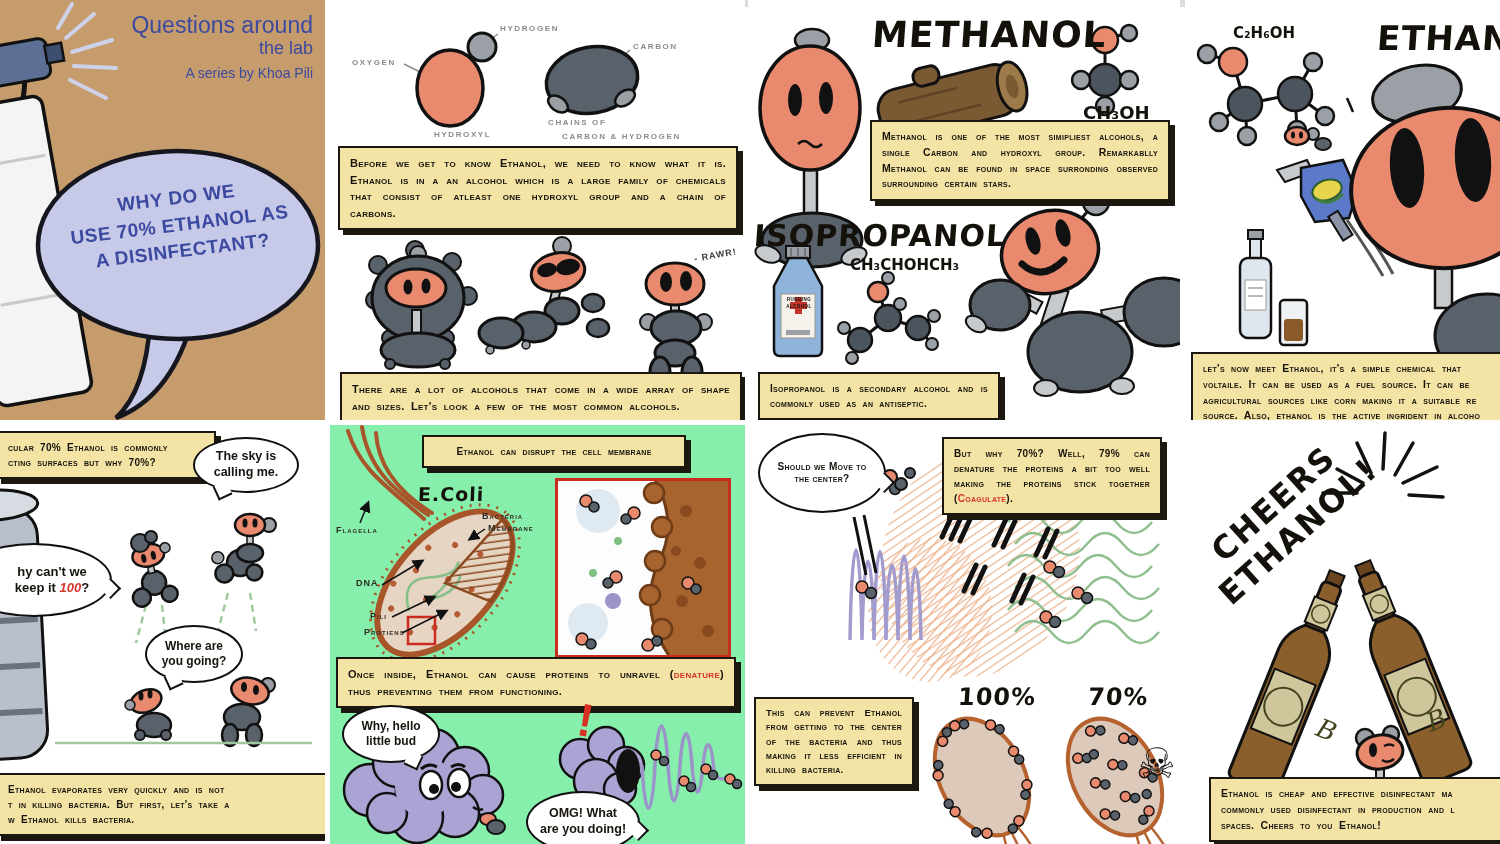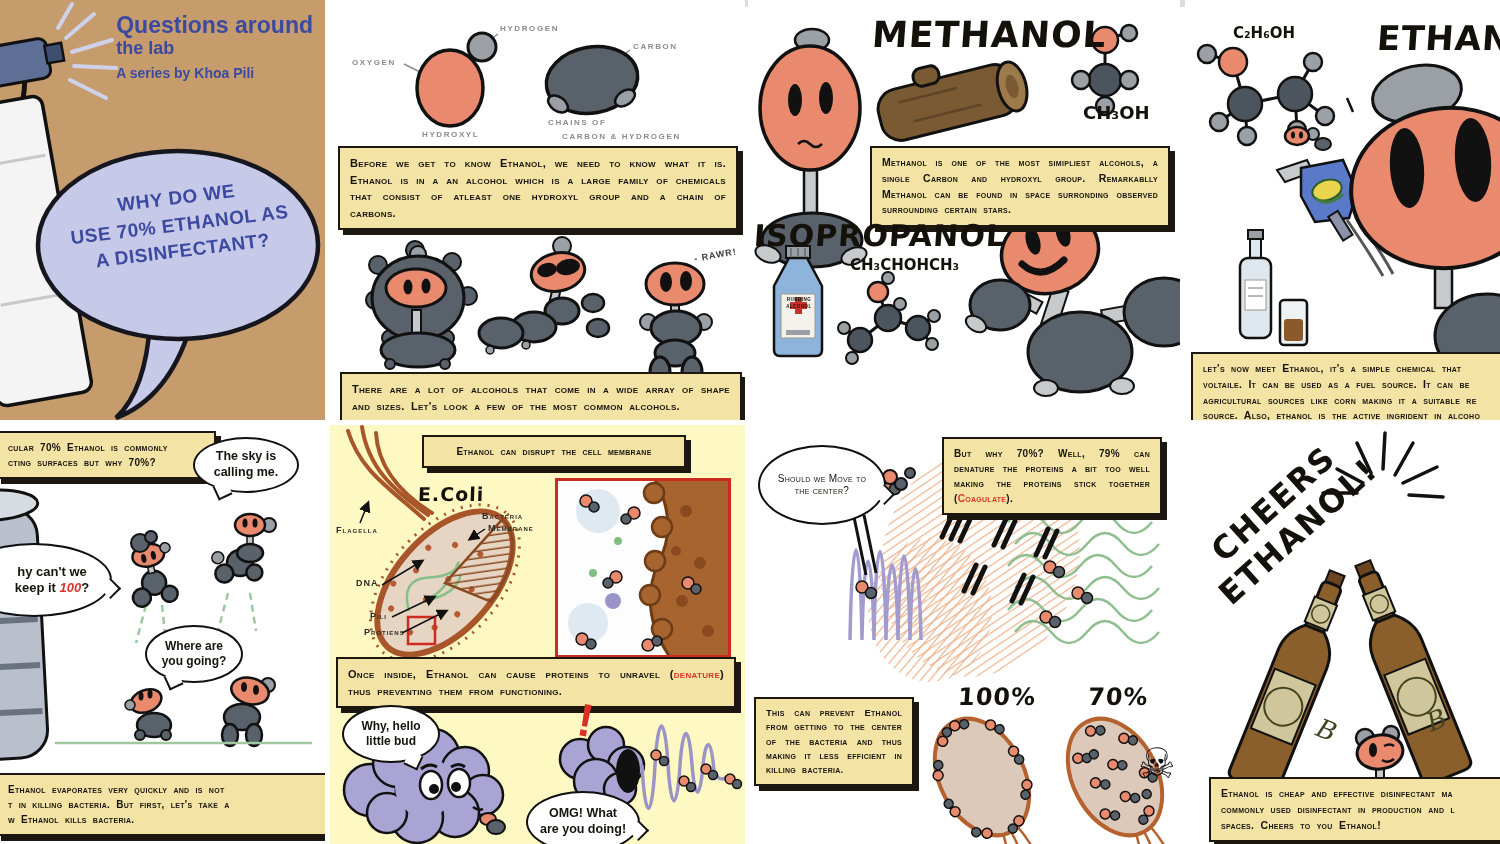--- a/index.html
+++ b/index.html
@@ -55,21 +55,21 @@
       <rect x="-60" y="100" width="96" height="300" rx="10" fill="#f4f4f4" stroke="#111" stroke-width="3.5"></rect>
       <line x1="-40" y1="160" x2="30" y2="160" stroke="#c9c9c9" stroke-width="3"></line>
       <line x1="-40" y1="300" x2="30" y2="300" stroke="#c9c9c9" stroke-width="3"></line>
     </g>
 
     <g>
       <path d="M150,322 Q146,390 116,418 Q168,398 190,328 Z" fill="#c7c9e8" stroke="#16161f" stroke-width="4.5"></path>
       <ellipse cx="178" cy="245" rx="140" ry="94" fill="#c7c9e8" stroke="#16161f" stroke-width="4.5"></ellipse>
     </g>
   </svg>
-  <div class="abs" style="right:12px;top:12px;color:#3b4aa0;font-weight:700">
+  <div class="abs" style="right:12px;top:12px;text-align:right;color:#3b4aa0;font-weight:400">
     <div style="font-size:23px;line-height:1.15">Questions around</div>
     <div style="font-size:18px;line-height:1.15">the lab</div>
     <div style="font-size:14px;margin-top:6px">A series by Khoa Pili</div>
   </div>
   <div class="abs" style="left:52px;top:185px;width:255px;transform:rotate(-7deg);text-align:center;
        color:#3b4aa0;font-weight:800;font-size:19px;line-height:1.4;letter-spacing:.5px">
     <div>WHY DO WE</div>
     <div>USE 70% ETHANOL AS</div>
     <div>A DISINFECTANT?</div>
   </div>
@@ -136,21 +136,21 @@
       <circle cx="318" cy="322" r="8" fill="#9aa0a5" stroke="#111" stroke-width="2"></circle>
       <circle cx="374" cy="322" r="8" fill="#9aa0a5" stroke="#111" stroke-width="2"></circle>
       <ellipse cx="346" cy="328" rx="25" ry="17" fill="#59616a" stroke="#111" stroke-width="3"></ellipse>
       <ellipse cx="345" cy="353" rx="20" ry="13" fill="#59616a" stroke="#111" stroke-width="3"></ellipse>
       <ellipse cx="330" cy="372" rx="10" ry="15" fill="#59616a" stroke="#111" stroke-width="3"></ellipse>
       <ellipse cx="362" cy="372" rx="10" ry="15" fill="#59616a" stroke="#111" stroke-width="3"></ellipse>
     </g>
   </svg>
   <div class="handlabel" style="left:170px;top:24px">HYDROGEN</div>
   <div class="handlabel" style="left:22px;top:58px">OXYGEN</div>
-  <div class="handlabel" style="left:92px;top:130px">HYDROXYL</div>
+  <div class="handlabel" style="left:104px;top:130px">HYDROXYL</div>
   <div class="handlabel" style="left:303px;top:42px">CARBON</div>
   <div class="handlabel" style="left:218px;top:118px">CHAINS OF</div>
   <div class="handlabel" style="left:232px;top:132px">CARBON &amp; HYDROGEN</div>
   <div class="abs" style="left:364px;top:250px;transform:rotate(-10deg);font-size:9px;font-weight:bold;color:#3a3a3a;letter-spacing:1px">- RAWR!</div>
   <div class="caption" style="left:8px;top:146px;width:376px">Before we get to know Ethanol, we need to know what it is. Ethanol is in a an alcohol which is a large family of chemicals that consist of atleast one hydroxyl group and a chain of carbons.</div>
   <div class="caption" style="left:10px;top:372px;width:378px">There are a lot of alcohols that come in a wide array of shape and sizes. Let's look a few of the most common alcohols.</div>
 </div>
 
 <div class="panel" style="left:750px;top:0;width:430px;height:420px;background:#fff">
   <svg class="art" viewBox="0 0 430 420">
@@ -239,27 +239,28 @@
       <ellipse cx="250" cy="305" rx="30" ry="25" fill="#59616a" stroke="#111" stroke-width="3"></ellipse>
       <ellipse cx="330" cy="352" rx="52" ry="40" fill="#59616a" stroke="#111" stroke-width="3"></ellipse>
       <ellipse cx="414" cy="312" rx="40" ry="34" fill="#59616a" stroke="#111" stroke-width="3"></ellipse>
       <ellipse cx="226" cy="324" rx="11" ry="7" fill="#c6cacd" stroke="#111" stroke-width="2" transform="rotate(30 226 324)"></ellipse>
       <ellipse cx="296" cy="388" rx="12" ry="8" fill="#c6cacd" stroke="#111" stroke-width="2"></ellipse>
       <ellipse cx="372" cy="386" rx="12" ry="8" fill="#c6cacd" stroke="#111" stroke-width="2"></ellipse>
     </g>
   </svg>
   <div class="big-title" style="left:122px;top:14px;font-size:36px">METHANOL</div>
   <div class="formula" style="left:333px;top:102px;font-size:18px">CH₃OH</div>
-  <div class="caption" style="left:120px;top:146px;width:276px;font-size:10.5px">Methanol is one of the most simipliest alcohols, a single Carbon and hydroxyl group. Remarkablly Methanol can be found in space surronding observed surrounding certain stars.</div>
+  <div class="caption" style="left:120px;top:120px;width:276px;font-size:10.5px">Methanol is one of the most simipliest alcohols, a single Carbon and hydroxyl group. Remarkablly Methanol can be found in space surronding observed surrounding certain stars.</div>
   <div class="big-title" style="left:4px;top:218px;font-size:30px">ISOPROPANOL</div>
   <div class="formula" style="left:100px;top:256px;font-size:15px">CH₃CHOHCH₃</div>
   <div class="abs" style="left:33px;top:296px;width:32px;text-align:center;font-size:4.5px;font-weight:bold;letter-spacing:.5px;line-height:1.6">
     <div>RUBBING</div>
     <div>ALCOHOL</div>
   </div>
+  <div class="caption" style="left:8px;top:372px;width:218px;font-size:10px">Isopropanol is a secondary alcohol and is commonly used as an antiseptic.</div>
 </div>
 
 <div class="panel" style="left:1185px;top:0;width:315px;height:420px;background:#fff">
   <svg class="art" viewBox="0 0 315 420">
 
     <g transform="translate(18,52)">
       <g stroke="#111" stroke-width="3">
         <line x1="30" y1="10" x2="4" y2="2"></line>
           <line x1="30" y1="10" x2="42" y2="52"></line>
         <line x1="42" y1="52" x2="92" y2="42"></line>
@@ -417,21 +418,21 @@
     <span><span>hy can't we keep it </span><span class="red" style="font-style:italic">100</span><span>?</span></span>
   </div>
   <div class="bubble tail-bl" style="left:145px;top:200px;width:98px;height:58px;font-size:12px">Where are you going?</div>
   <div class="caption" style="left:-4px;top:348px;width:308px;font-size:10px">
     <div class="cap-line">Ethanol evaporates very quickly and is not</div>
     <div class="cap-line">t in killing bacteria. But first, let's take a</div>
     <div class="cap-line">w Ethanol kills bacteria.</div>
   </div>
 </div>
 
-<div class="panel" style="left:330px;top:425px;width:415px;height:419px;background:#fef9c3">
+<div class="panel" style="left:330px;top:425px;width:415px;height:419px;background:#86efac">
   <svg class="art" viewBox="0 0 415 419">
     <defs>
       <marker id="ah" markerWidth="8" markerHeight="8" refX="6" refY="4" orient="auto">
         <path d="M0,0 L8,4 L0,8 z" fill="#111"></path>
       </marker>
       <pattern id="brhatch" width="7" height="7" patternTransform="rotate(-50)" patternUnits="userSpaceOnUse">
         <line x1="0" y1="0" x2="0" y2="7" stroke="#8a4a20" stroke-width="3"></line>
       </pattern>
     </defs>
 
@@ -686,21 +687,21 @@
         <circle cx="20" cy="30" r="4.5" fill="#59616a" stroke="#111" stroke-width="1.5"></circle>
       </g>
     </g>
 
     <g>
       <circle cx="140" cy="52" r="7" fill="#e98a6e" stroke="#111" stroke-width="2"></circle>
       <circle cx="151" cy="59" r="6" fill="#59616a" stroke="#111" stroke-width="2"></circle>
       <circle cx="160" cy="48" r="5" fill="#59616a" stroke="#111" stroke-width="2"></circle>
     </g>
   </svg>
-  <div class="bubble tail-r sc" style="left:8px;top:20px;width:128px;height:80px;font-weight:400">Should we Move to the center?</div>
+  <div class="bubble tail-r sc" style="left:8px;top:8px;width:128px;height:80px;font-weight:700">Should we Move to the center?</div>
   <div class="caption" style="left:192px;top:12px;width:196px;font-size:10px">
     <span>But why 70%? Well, 79% can denature the proteins a bit too well making the proteins stick together (</span><span class="red">Coagulate</span><span>).</span>
   </div>
   <div class="caption" style="left:4px;top:272px;width:136px;font-size:9.5px">This can prevent Ethanol from getting to the center of the bacteria and thus making it less efficient in killing bacteria.</div>
   <div class="big-title" style="left:208px;top:258px;font-size:24px">100%</div>
   <div class="big-title" style="left:338px;top:258px;font-size:24px">70%</div>
   <div class="abs" style="left:388px;top:318px;font-size:42px;color:#111;line-height:1">☠</div>
 </div>
 
 <div class="panel" style="left:1185px;top:425px;width:315px;height:419px;background:#fff">

